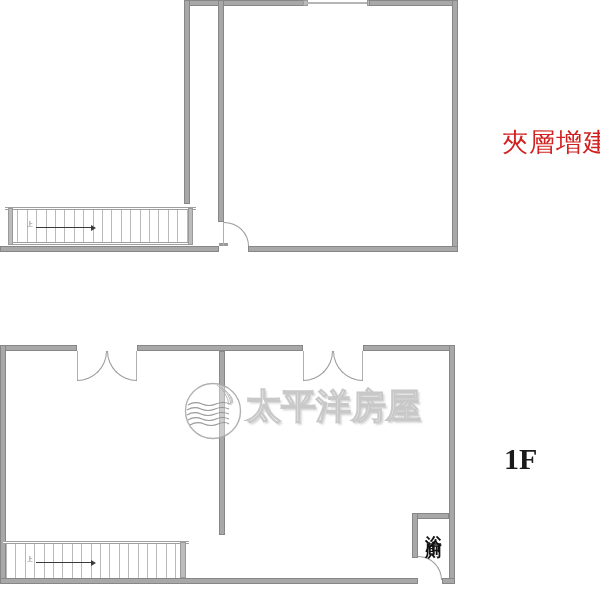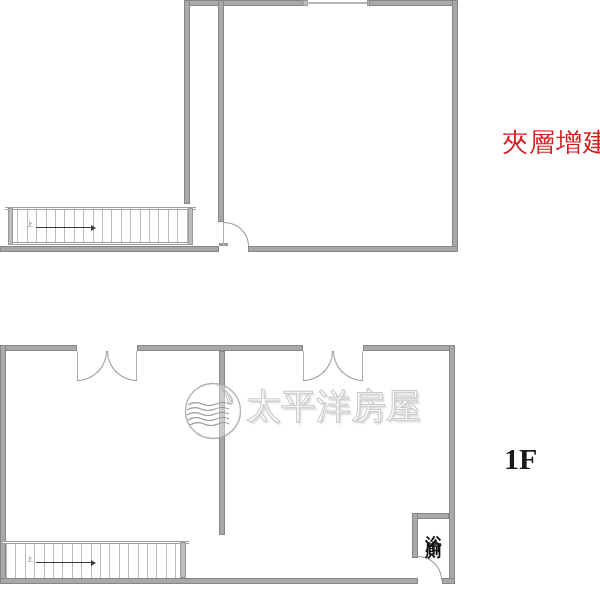--- a/index.html
+++ b/index.html
@@ -16,21 +16,21 @@
   .stair-rail{position:absolute;background:#ffffff;border-top:1px solid #9f9f9f;border-bottom:1px solid #9f9f9f;box-sizing:border-box;height:3px;}
   .treads{position:absolute;background:repeating-linear-gradient(to right,#b9b9b9 0 1px,transparent 1px 9.4px);}
   .stair-label{position:absolute;font-size:6px;line-height:6px;color:#333;font-family:"Liberation Sans",sans-serif;}
   .arrow-line{position:absolute;height:1px;background:#3a3a3a;}
   .arrow-head{position:absolute;width:0;height:0;border-left:5px solid #3a3a3a;border-top:3px solid transparent;border-bottom:3px solid transparent;}
   .red-label{position:absolute;color:#d21f1f;font-size:26px;letter-spacing:1px;white-space:nowrap;}
   .floor-label{position:absolute;color:#1a1a1a;font-size:30px;white-space:nowrap;}
   .room-label{position:absolute;writing-mode:vertical-rl;text-orientation:upright;color:#111;
               font-size:17px;letter-spacing:6px;font-weight:bold;white-space:nowrap;}
   .wm{position:absolute;z-index:5;opacity:0.9;}
-  .wm-cjk{position:absolute;font-size:35px;font-weight:normal;color:#ffffff;letter-spacing:0px;white-space:nowrap;
+  .wm-cjk{position:absolute;font-size:35px;font-weight:bold;color:#ffffff;letter-spacing:0px;white-space:nowrap;
           -webkit-text-stroke:1px #c3c3c3;text-shadow:2px 2px 2px rgba(120,120,120,0.35);}
   .wm-en{position:absolute;font-size:24px;font-weight:bold;color:#ffffff;white-space:nowrap;
          -webkit-text-stroke:1px #c6c6c6;text-shadow:2px 2px 2px rgba(120,120,120,0.35);}
 </style>
 </head>
 <body>
 
 <div id="canvas">
 
   <section>

